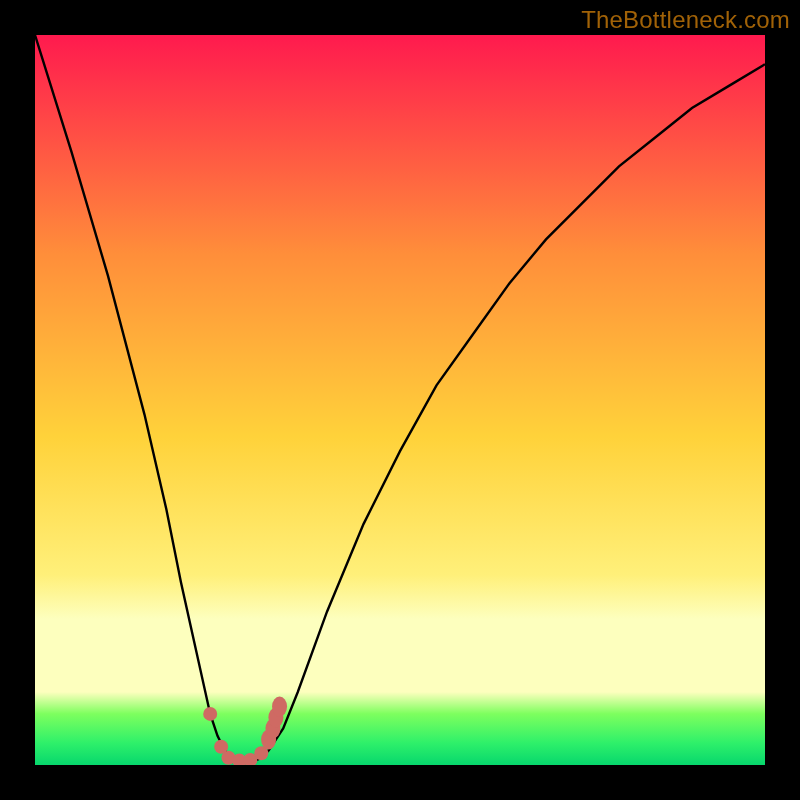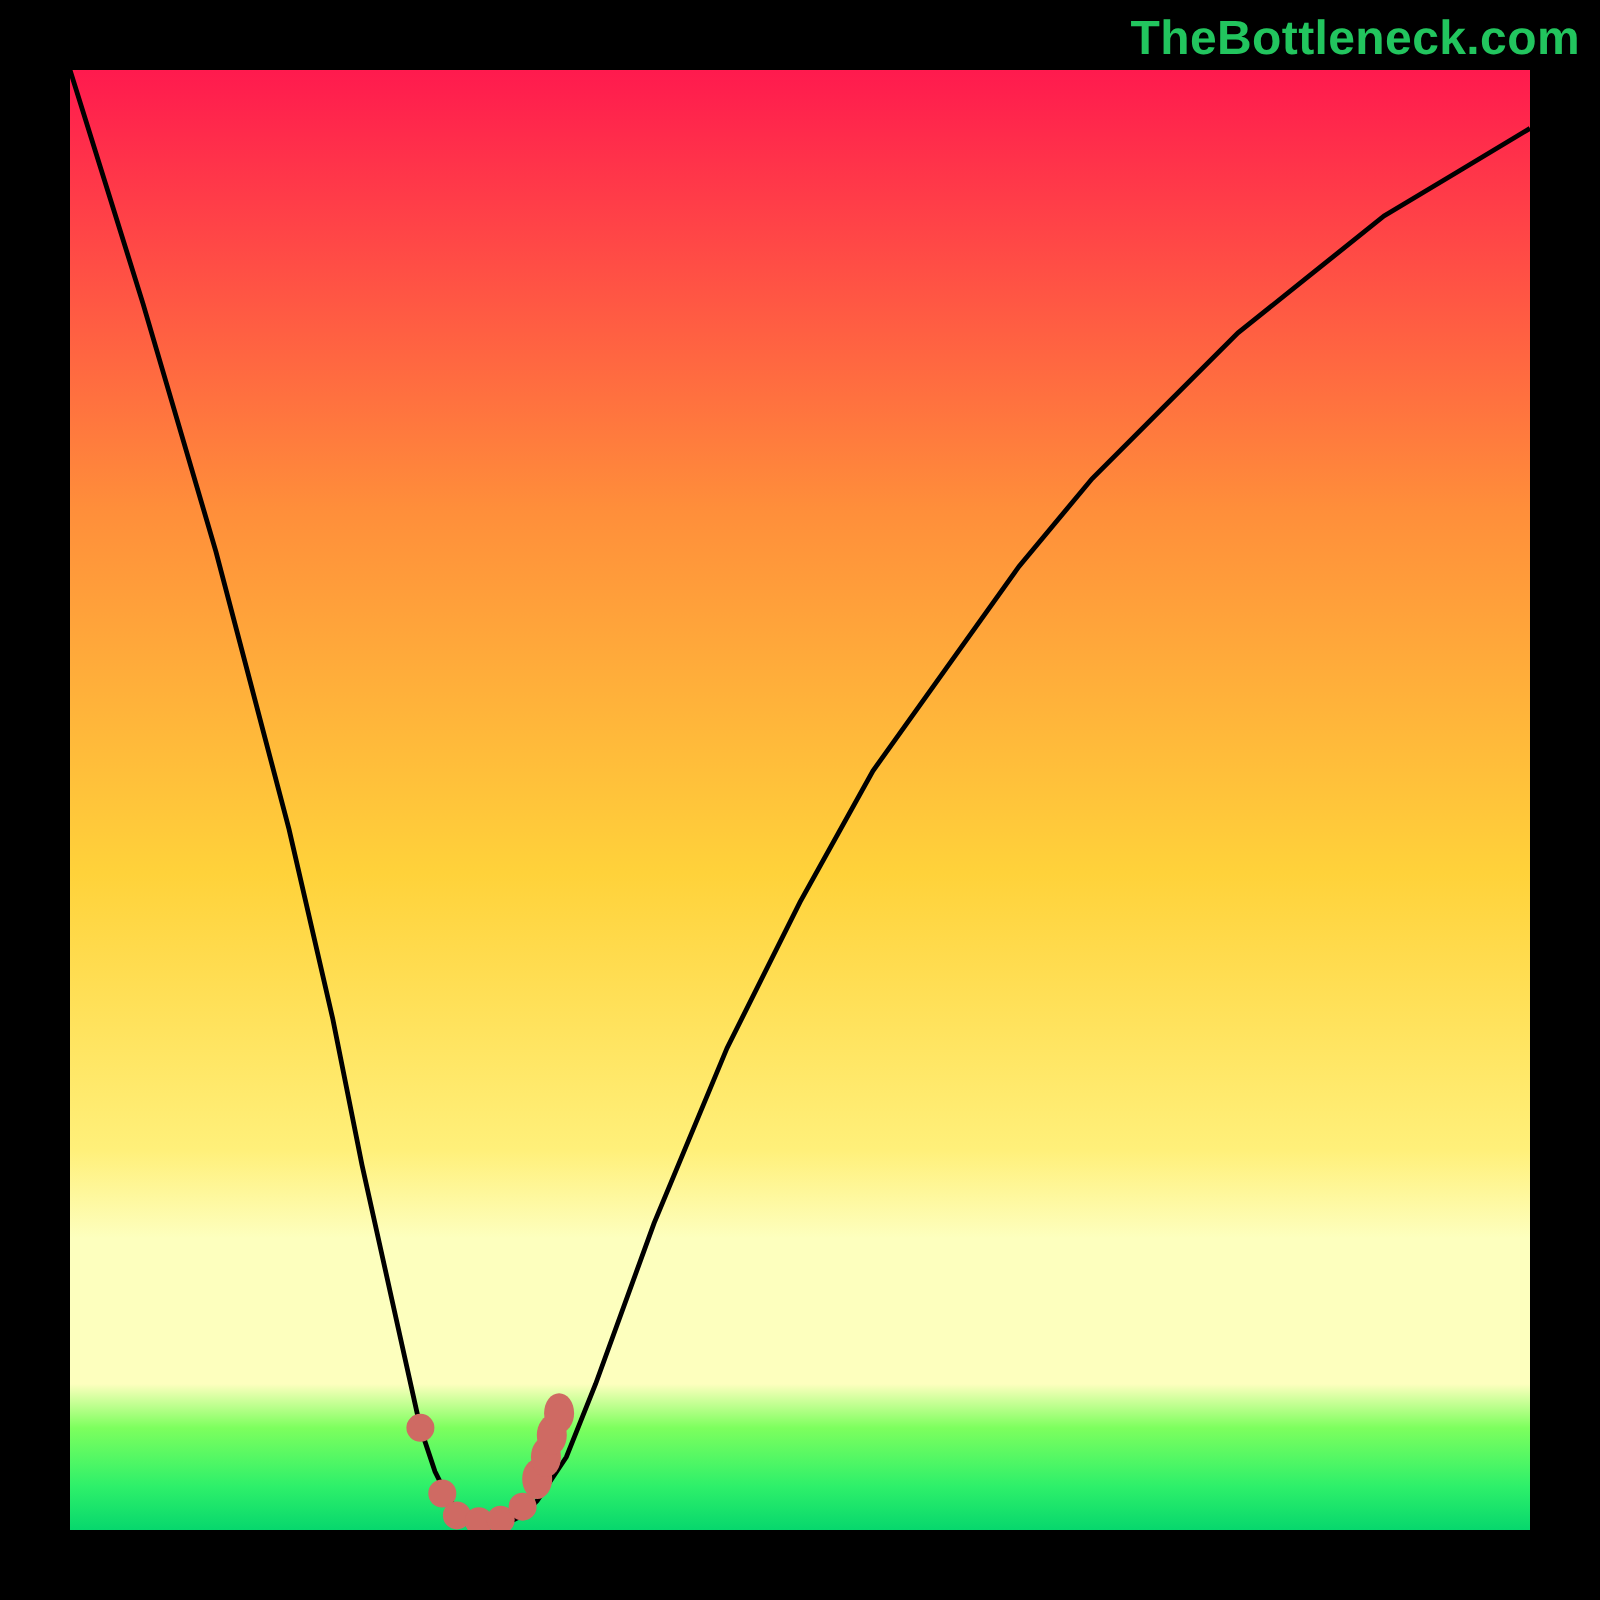--- a/index.html
+++ b/index.html
@@ -31,23 +31,23 @@
     position: absolute;
     left: 0;
     top: 0;
     width: 100%;
     height: 100%;
   }
   .watermark {
     position: absolute;
     top: 6px;
     right: 10px;
-    color: #22c55e;
+    color: #a16207;
     font-size: 24px;
-    font-weight: 700;
+    font-weight: 400;
     letter-spacing: 0.2px;
     user-select: none;
   }
   svg.curve {
     position: absolute;
     left: 0;
     top: 0;
     width: 100%;
     height: 100%;
   }

